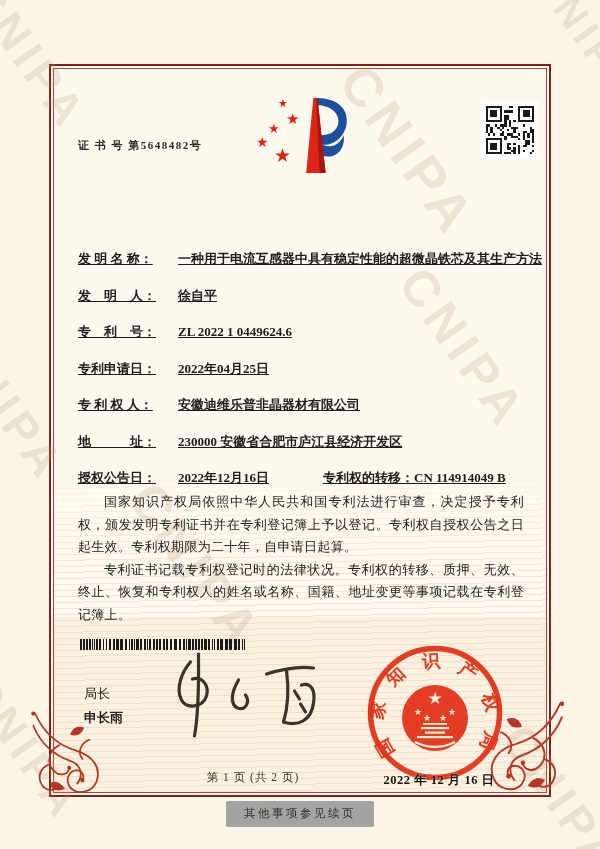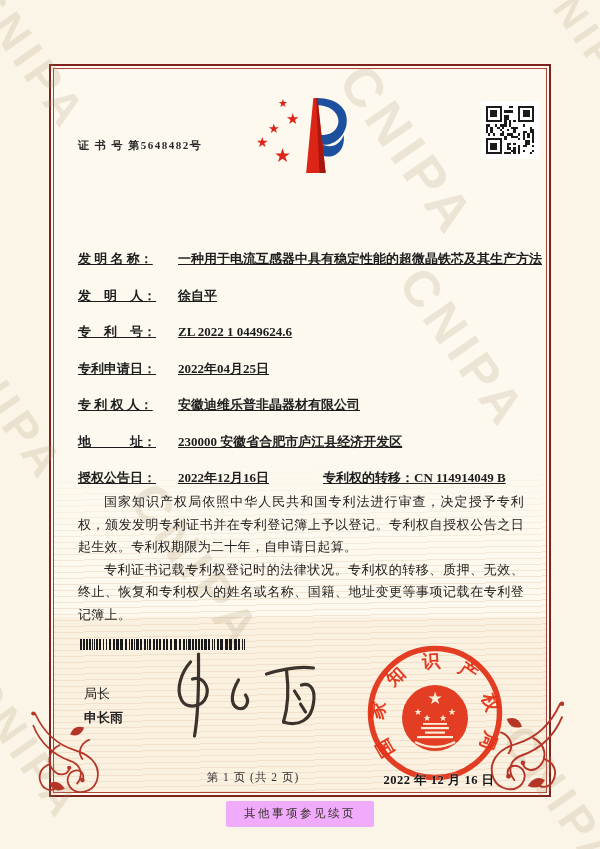--- a/index.html
+++ b/index.html
@@ -79,21 +79,21 @@
     position:absolute; z-index:4; left:366px; top:772px; width:146px; text-align:center;
     font-size:12.5px; font-weight:bold; color:#151515; letter-spacing:0.5px;
     text-shadow:0 0 2px rgba(253,248,236,0.85);
   }
   .page-info {
     position:absolute; z-index:3; left:49px; width:408px; top:770px; text-align:center;
     font-size:11.5px; color:#333; letter-spacing:1px;
   }
   .note {
     position:absolute; z-index:3; left:50%; transform:translateX(-50%); top:801px;
-    background:#f0abfc; padding:5px 18px 6px; border-radius:2px;
+    background:#a3a3a3; padding:5px 18px 6px; border-radius:2px;
     font-size:11.5px; color:#3a332b; letter-spacing:2.5px; white-space:nowrap;
   }
   .flourish { position:absolute; z-index:4; }
   .flourish-br { left:478px; top:700px; }
   .flourish-bl { left:28px;  top:710px; transform:scaleX(-1); }
 </style>
 </head>
 <body>
 
 <div class="page">

